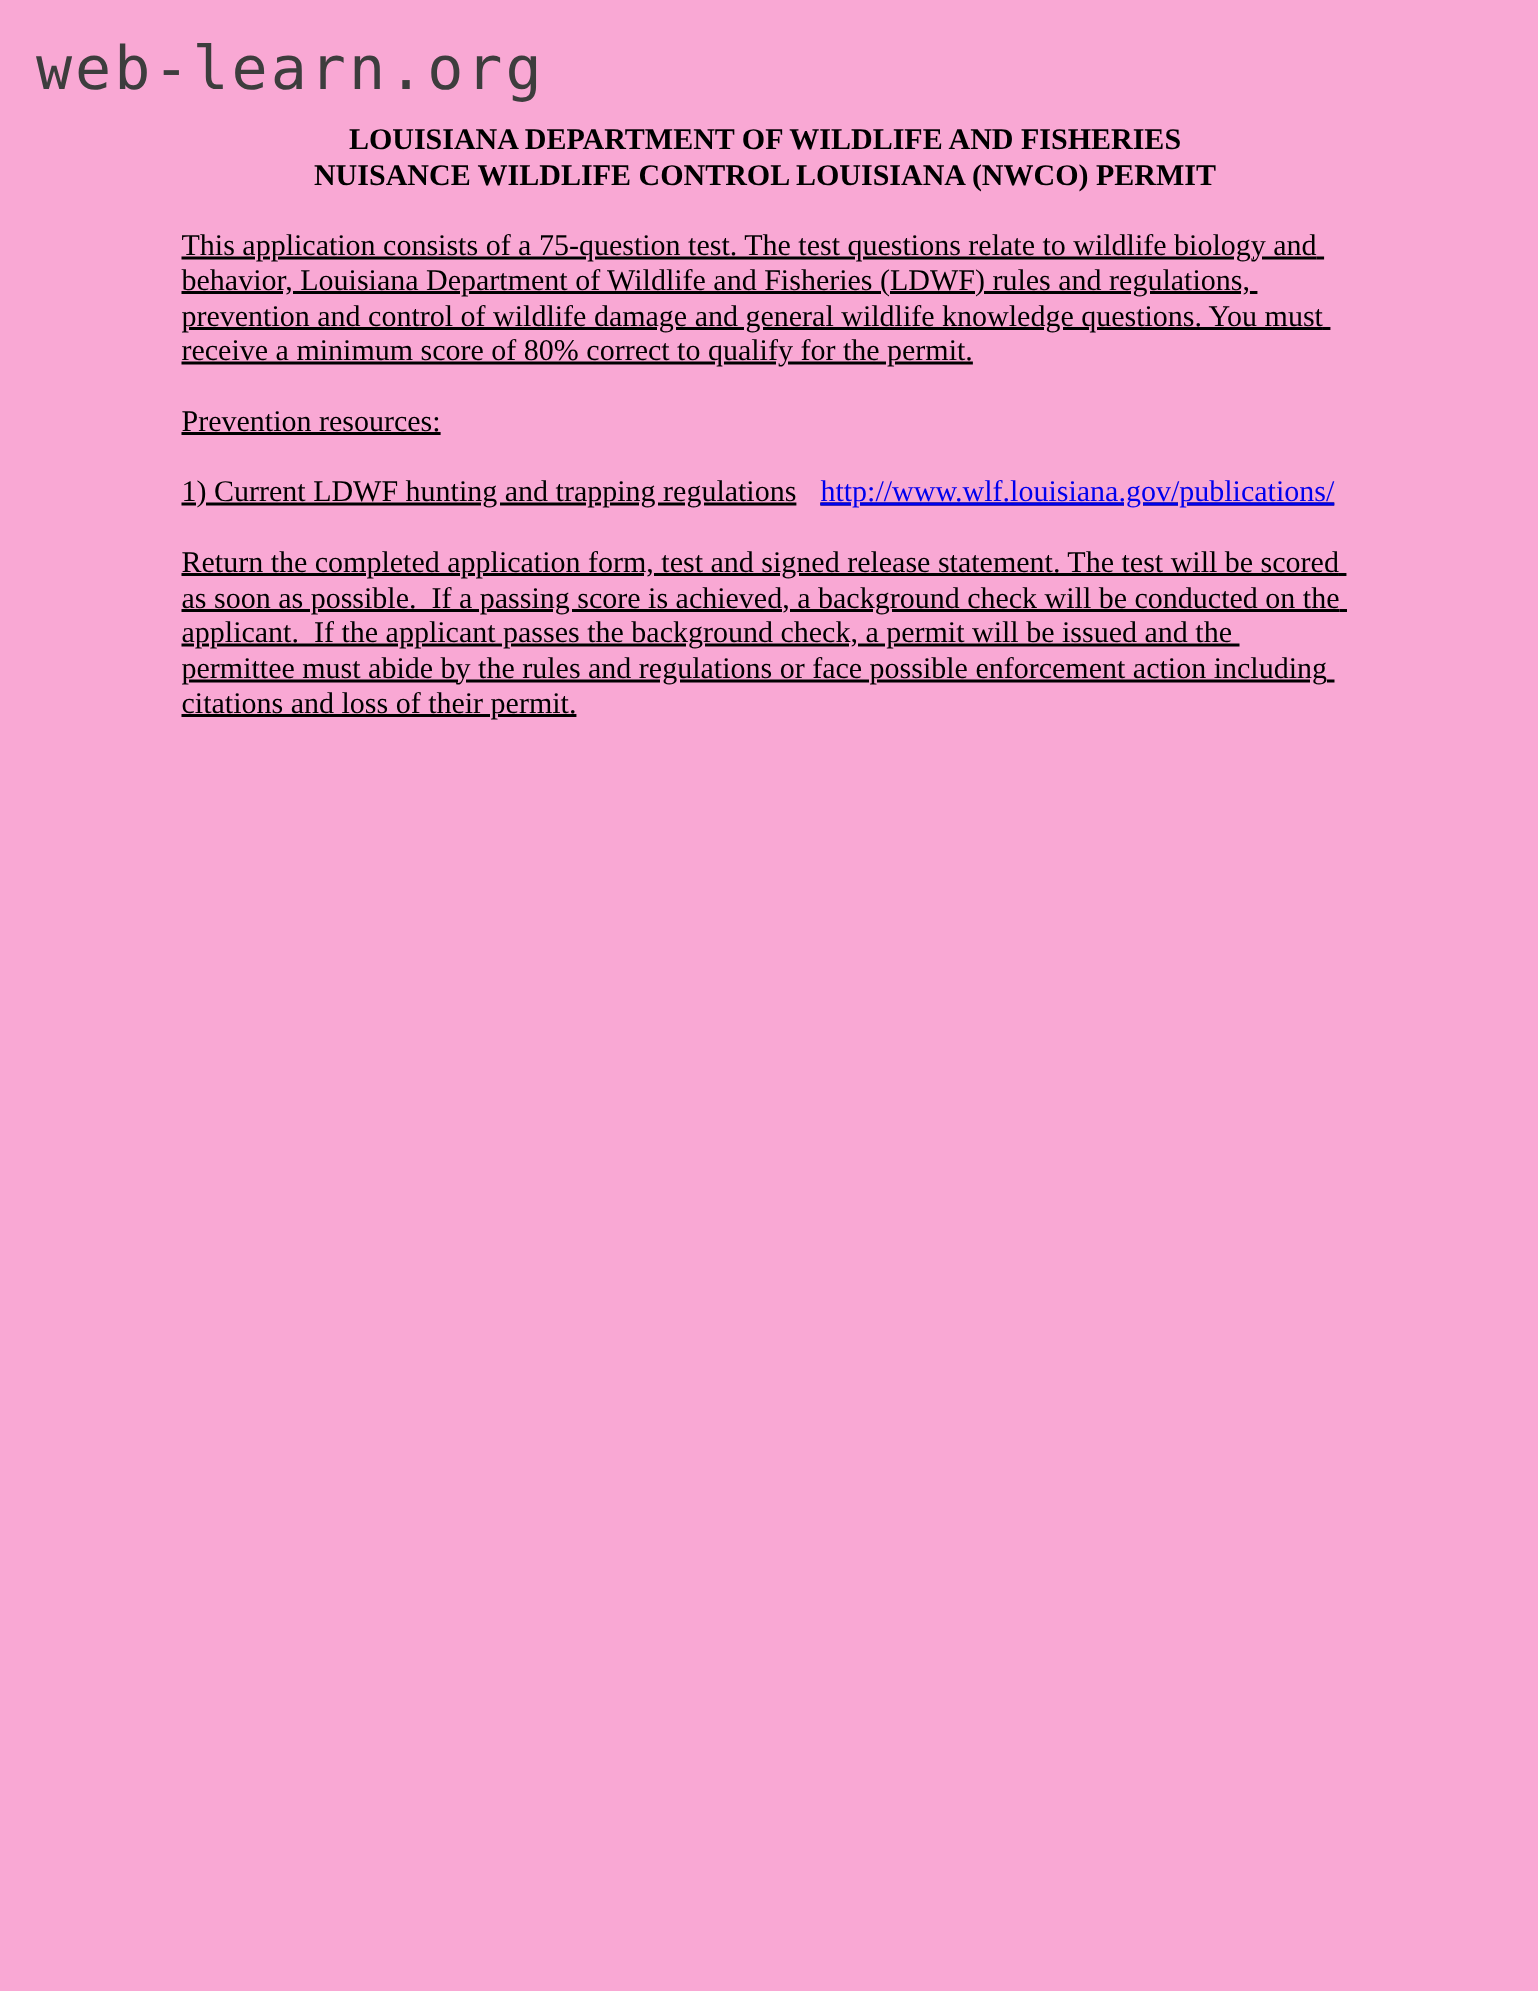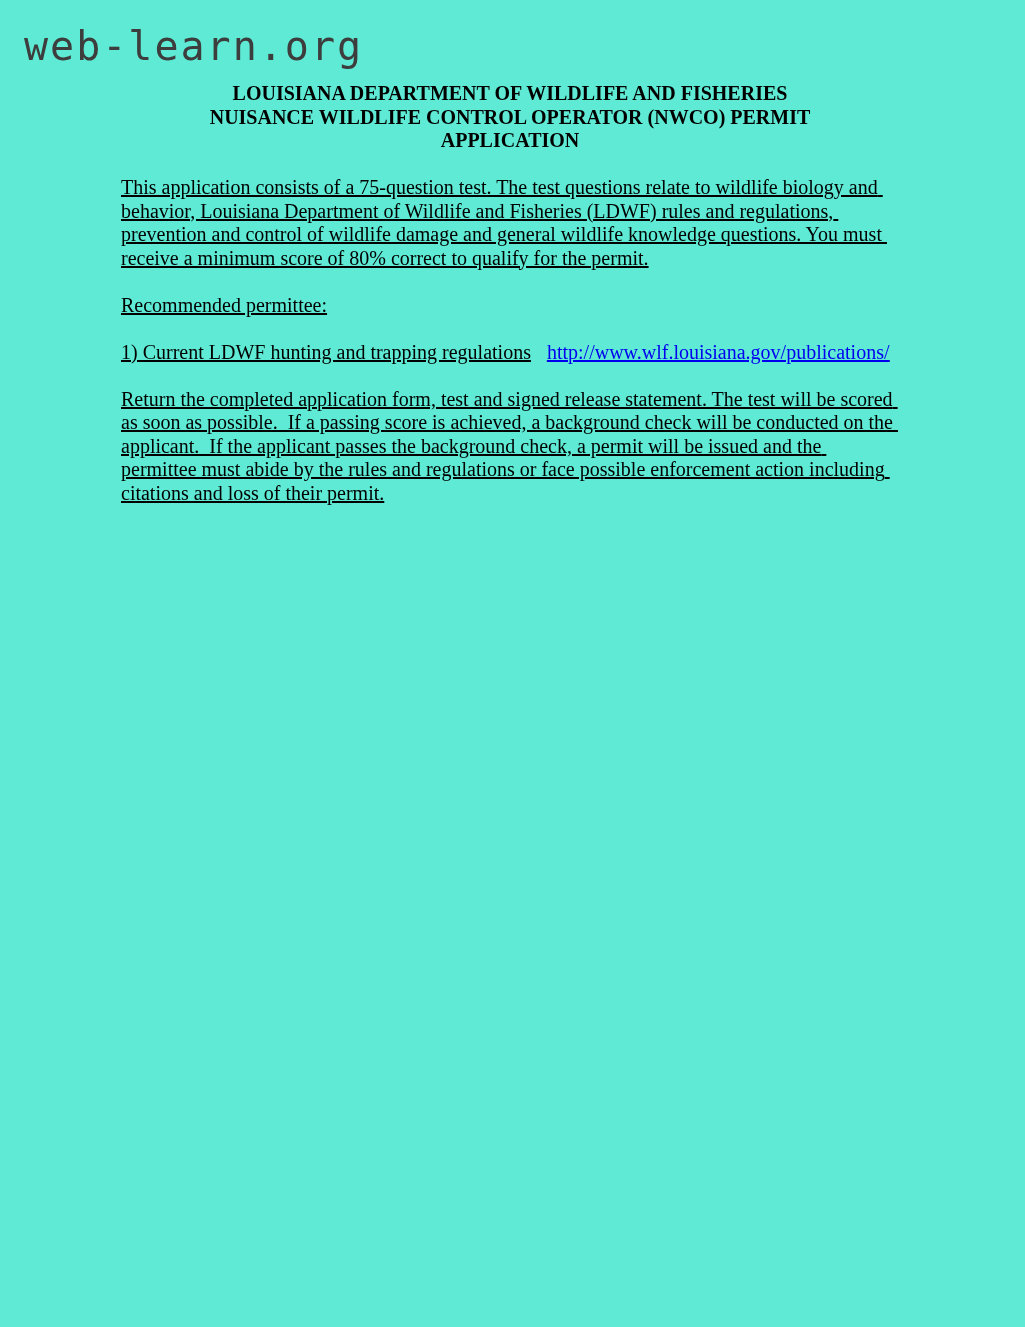--- a/index.html
+++ b/index.html
@@ -4,21 +4,21 @@
 <style>
   html, body {
     margin: 0;
     padding: 0;
     background: #ffffff;
   }
   .page {
     position: relative;
     width: 1025px;
     height: 1327px;
-    background: #5eead4;
+    background: #f9a8d4;
     overflow: hidden;
     font-family: "Liberation Serif", serif;
     font-size: 20px;
     line-height: 23.5px;
     color: #000000;
   }
   .logo {
     padding: 24px 0 0 24px;
     font-family: "DejaVu Sans Mono", monospace;
     font-size: 40px;
@@ -61,27 +61,26 @@
 <body>
 
 <div class="page">
 
   <div class="logo">web-learn.org</div>
 
   <div class="content">
 
     <div class="doc-title">
       <div>LOUISIANA DEPARTMENT OF WILDLIFE AND FISHERIES</div>
-      <div>NUISANCE WILDLIFE CONTROL OPERATOR (NWCO) PERMIT</div>
-      <div>APPLICATION</div>
+      <div>NUISANCE WILDLIFE CONTROL LOUISIANA (NWCO) PERMIT</div>
     </div>
 
     <p><span>This application consists of a 75-question test. The test questions relate to wildlife biology and behavior, Louisiana Department of Wildlife and Fisheries (LDWF) rules and regulations, prevention and control of wildlife damage and general wildlife knowledge questions. You must receive a minimum score of 80% correct to qualify for the permit.</span></p>
 
-    <p><span>Recommended permittee:</span></p>
+    <p><span>Prevention resources:</span></p>
 
     <p><span>1) Current LDWF hunting and trapping regulations</span><span class="link-gap"></span><a class="link">http://www.wlf.louisiana.gov/publications/</a></p>
 
 
 
 
     <p><span>Return the completed application form, test and signed release statement. The test will be scored as soon as possible.  If a passing score is achieved, a background check will be conducted on the applicant.  If the applicant passes the background check, a permit will be issued and the permittee must abide by the rules and regulations or face possible enforcement action including citations and loss of their permit.</span></p>
 
 
   </div>

